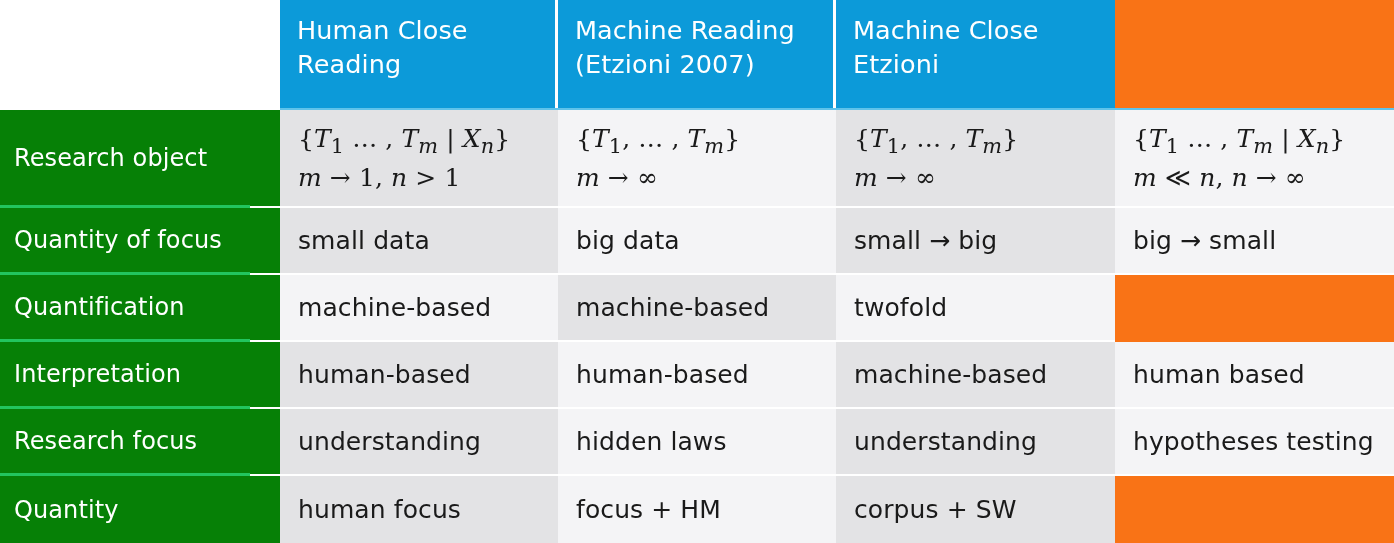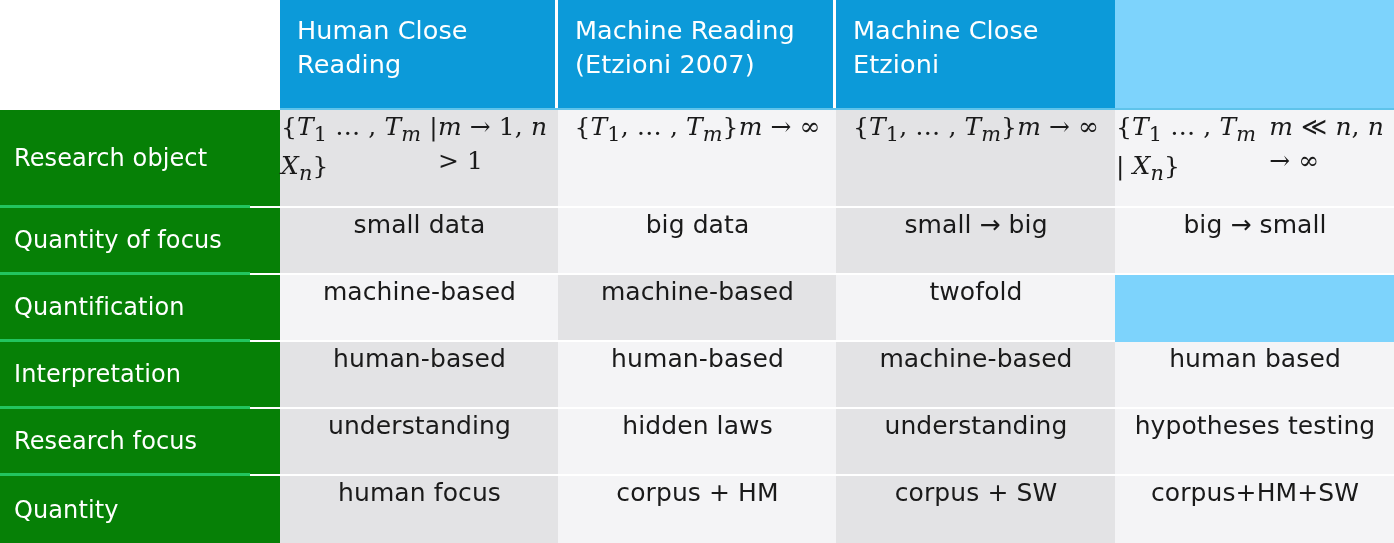--- a/index.html
+++ b/index.html
@@ -14,21 +14,21 @@
     overflow: hidden;
   }
 
   
   .table {
     width: 1394px;
     height: 543px;
     display: grid;
     grid-template-columns: 250px 30px 278px 278px 279px 279px;
     grid-template-rows: 108px 2px 98px 67px 67px 67px 67px 67px;
-    background: #7dd3fc;
+    background: #f97316;
     box-sizing: border-box;
   }
 
   
   .hdr-corner {
     grid-column: 1 / 3;
     grid-row: 1 / 3;
     background: #ffffff;
   }
   .hdr-cell {
@@ -71,23 +71,23 @@
     background: #068006;
     border-bottom: 2px solid #ffffff;
   }
   .gutter.last { border-bottom: none; }
 
   
   .cell {
     font-size: 25px;
     color: #1a1a1a;
     display: flex;
-    flex-direction: row;
+    flex-direction: column;
     justify-content: center;
-    padding-left: 1px;
+    padding-left: 18px;
     box-sizing: border-box;
     border-bottom: 2px solid #ffffff;
     white-space: pre-line;
     line-height: 1.34;
     letter-spacing: .1px;
   }
   .cell.odd  { background: #e3e3e5; }
   .cell.even { background: #f4f4f6; }
   .cell.lastrow { border-bottom: none; }
 
@@ -147,17 +147,16 @@
   <div class="lbl" style="grid-row:7">Research focus</div>
   <div class="gutter" style="grid-row:7"></div>
   <div class="cell odd" style="grid-row:7">understanding</div>
   <div class="cell even" style="grid-row:7">hidden laws</div>
   <div class="cell odd" style="grid-row:7">understanding</div>
   <div class="cell even" style="grid-row:7">hypotheses testing</div>
 
   <div class="lbl last" style="grid-row:8">Quantity</div>
   <div class="gutter last" style="grid-row:8"></div>
   <div class="cell odd lastrow" style="grid-row:8">human focus</div>
-  <div class="cell even lastrow" style="grid-row:8">corpus + HM</div>
+  <div class="cell even lastrow" style="grid-row:8">focus + HM</div>
   <div class="cell odd lastrow" style="grid-row:8">corpus + SW</div>
-  <div class="cell even lastrow" style="grid-row:8">corpus+HM+SW</div>
 
 </div>
 
 </body></html>

